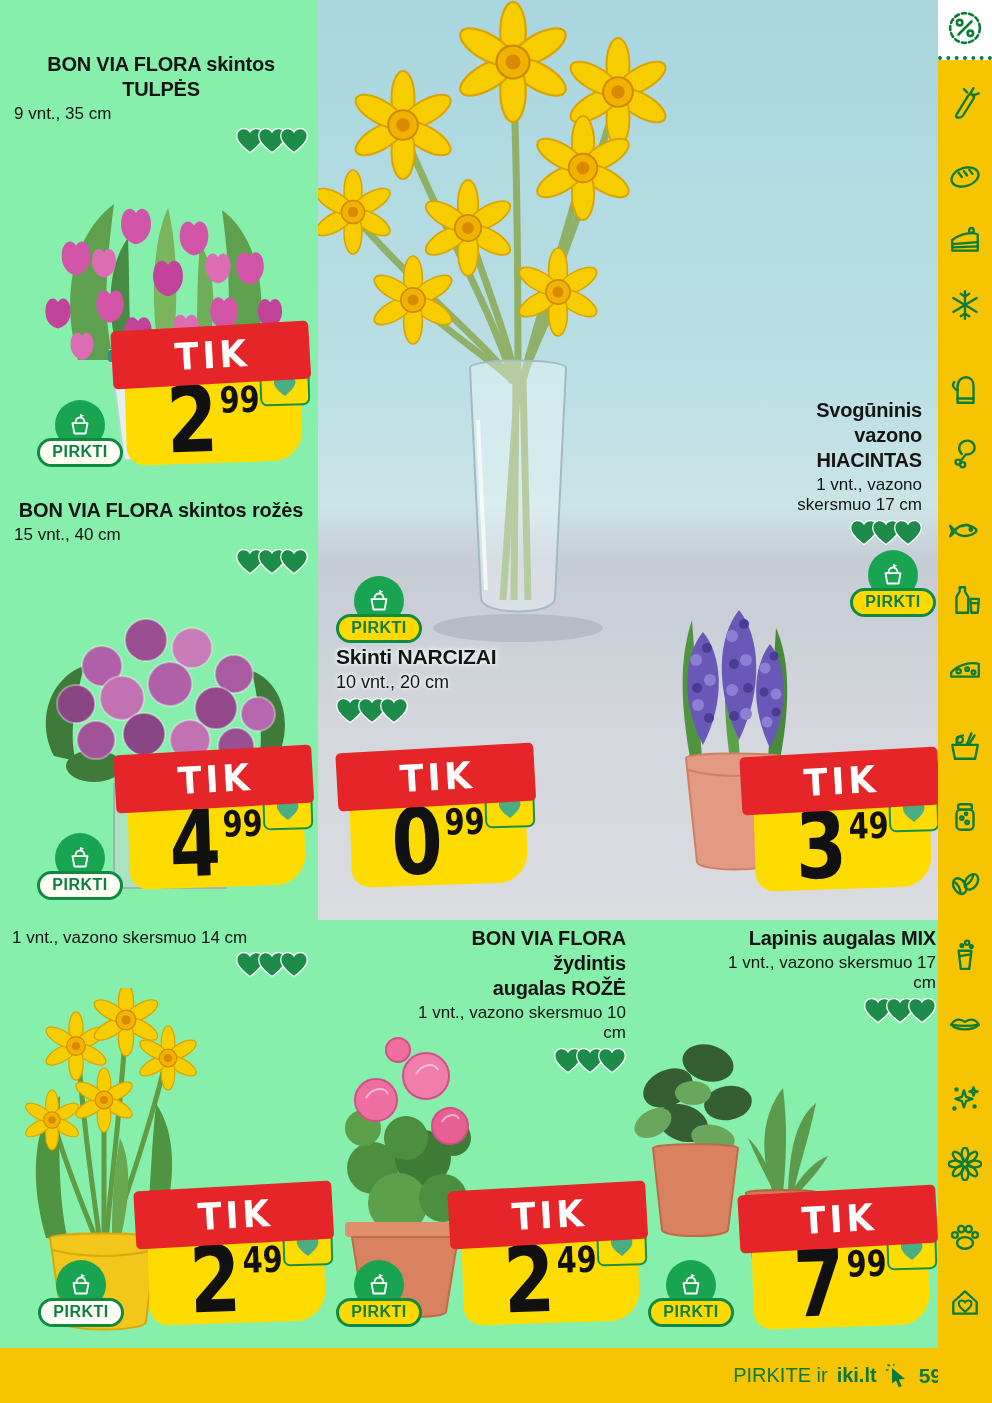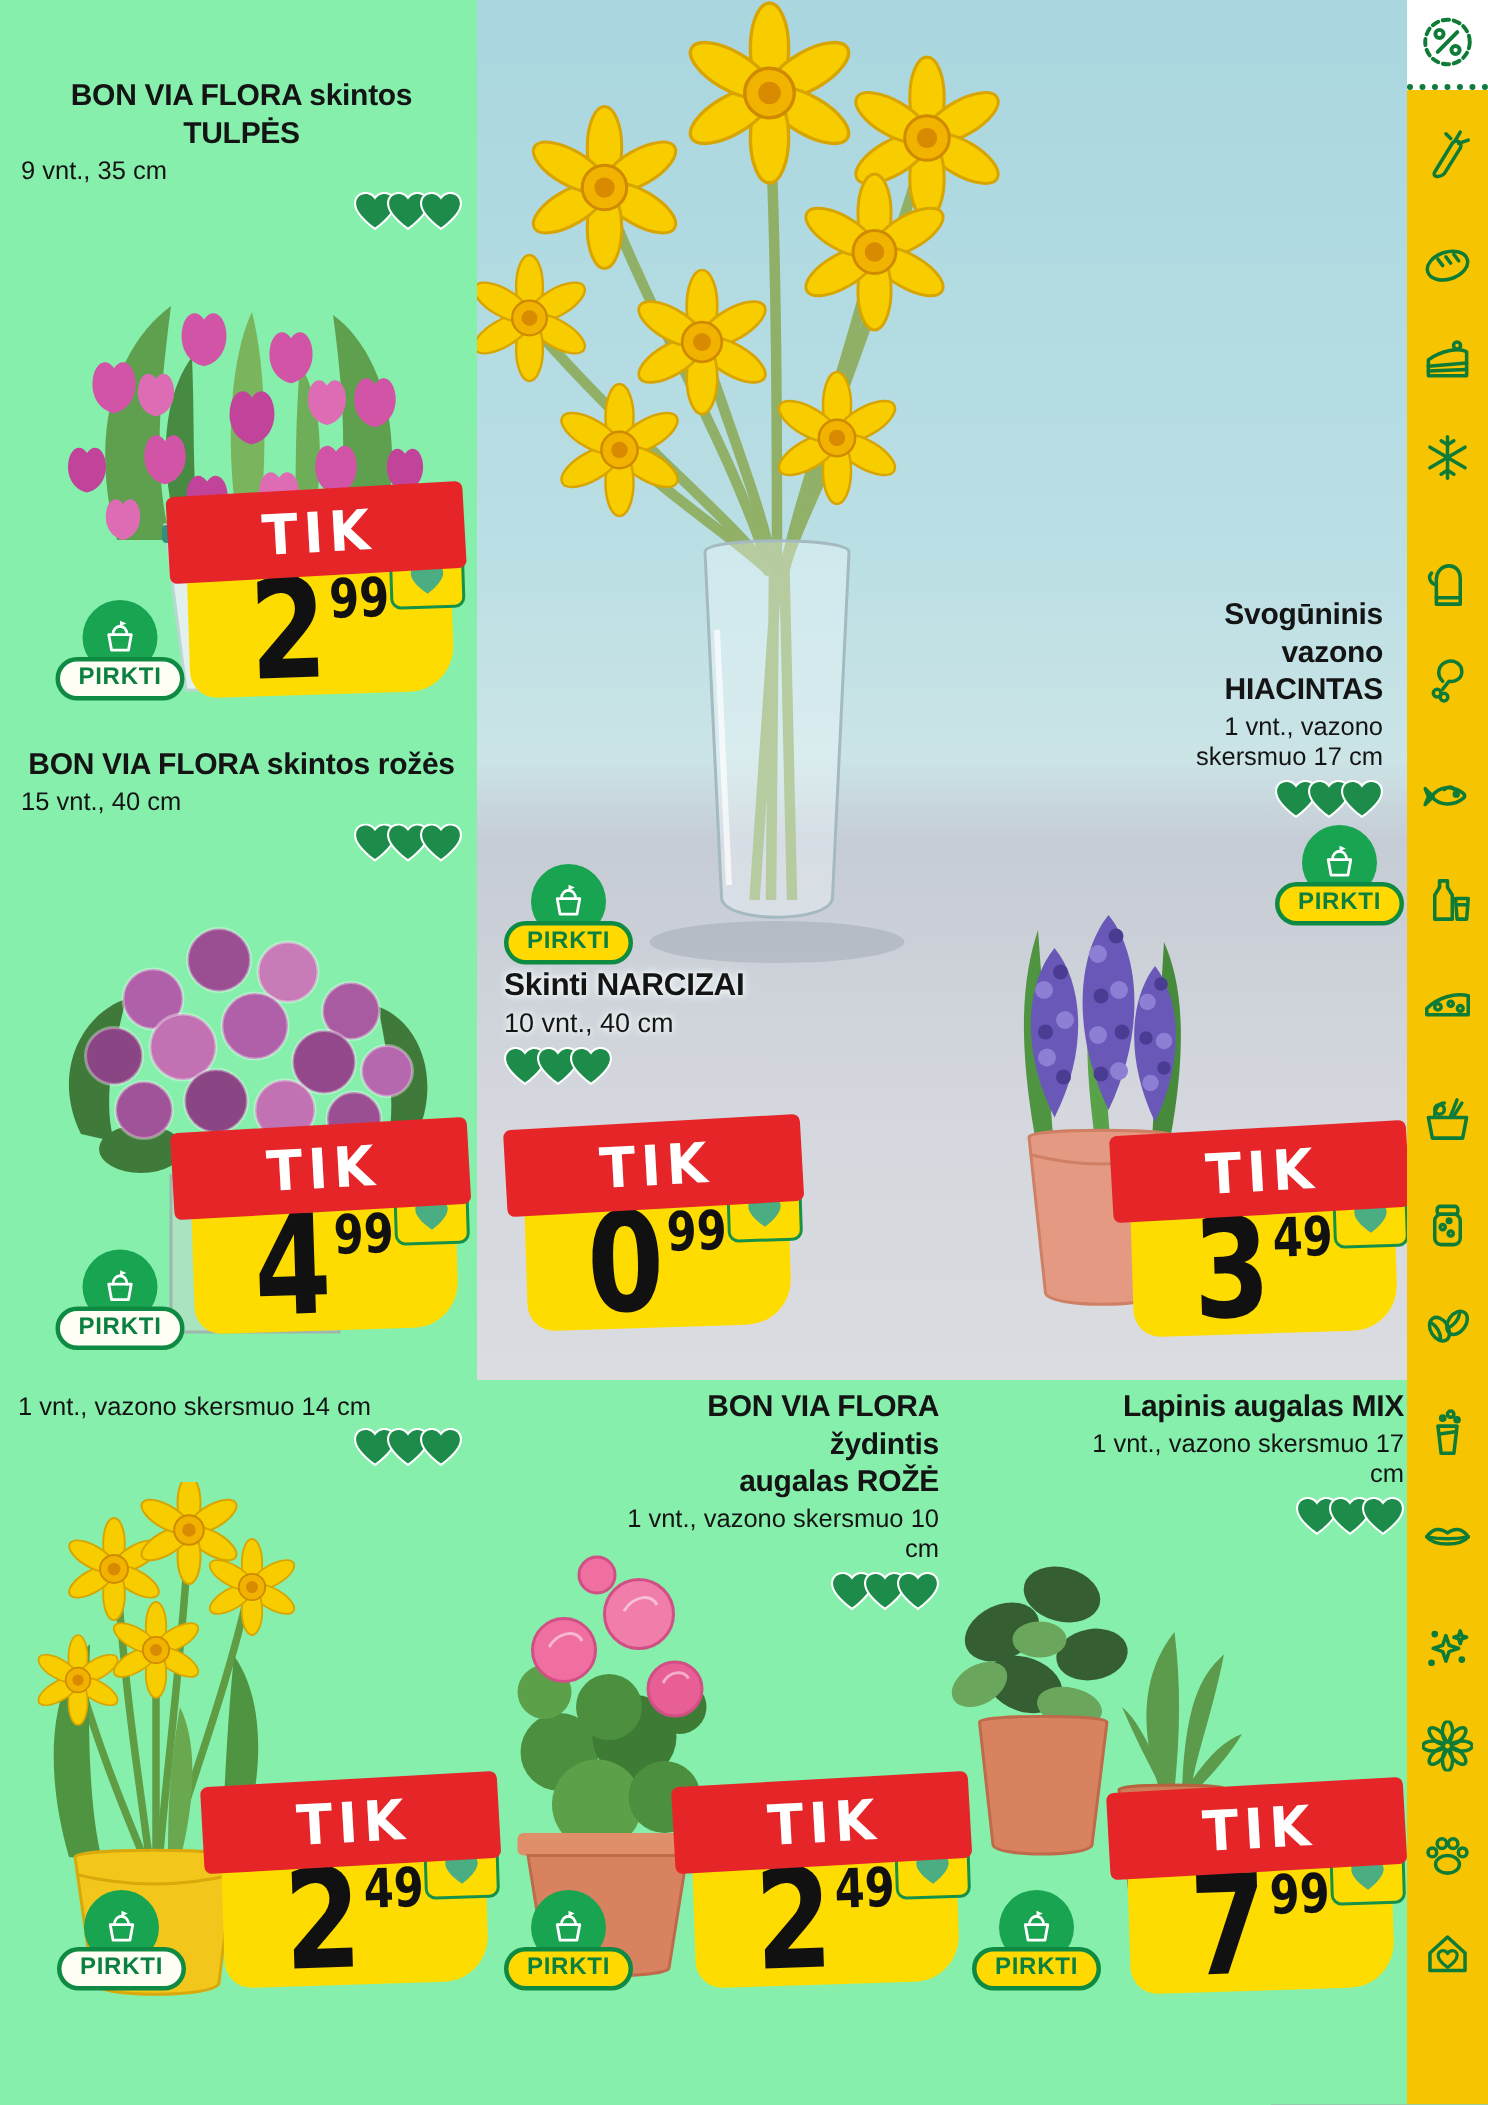--- a/index.html
+++ b/index.html
@@ -349,21 +349,21 @@
           <use href="#heartp"></use>
         </svg>
       <svg viewBox="0 0 24 22">
           <use href="#heartp"></use>
         </svg>
     </div>
   </div>
 
   <div class="tb tb3">
     <div class="p-title" style="font-size:21px">Skinti NARCIZAI</div>
-    <div class="p-sub" style="font-size:18px">10 vnt., 40 cm</div>
+    <div class="p-sub" style="font-size:18px">10 vnt., 20 cm</div>
     <div class="hearts left">
       <svg viewBox="0 0 24 22" style="margin-left:0">
           <use href="#heartp"></use>
         </svg>
       <svg viewBox="0 0 24 22">
           <use href="#heartp"></use>
         </svg>
       <svg viewBox="0 0 24 22">
           <use href="#heartp"></use>
         </svg>
@@ -785,14 +785,23 @@
       </svg>
     </div>
     <div class="sic" style="top:1285px">
       <svg viewBox="0 0 32 32">
         <path d="M5 16 L16 6 L27 16 V27 H5 Z"></path>
         <use href="#heartp" transform="translate(9.5,14) scale(0.55)" stroke-width="3.6"></use>
       </svg>
     </div>
   </div>
 
+  <div class="footer">
+    <span>PIRKITE ir</span>
+    <b>iki.lt</b>
+    <svg class="cursor-ic" viewBox="0 0 24 24">
+      <path d="M6 4 L19 15 L12.8 15.4 L15.8 22 L12.8 23.2 L10 16.6 L6 19.6 Z" fill="#0a7a3a"></path>
+      <path d="M4 2 L1.5 0.5 M2.5 6 L0 6 M8 1.5 L7.5 0" stroke="#0a7a3a" stroke-width="1.6" fill="none"></path>
+    </svg>
+    <span class="pn">59</span>
+  </div>
 
 </div>
 
 </body></html>

